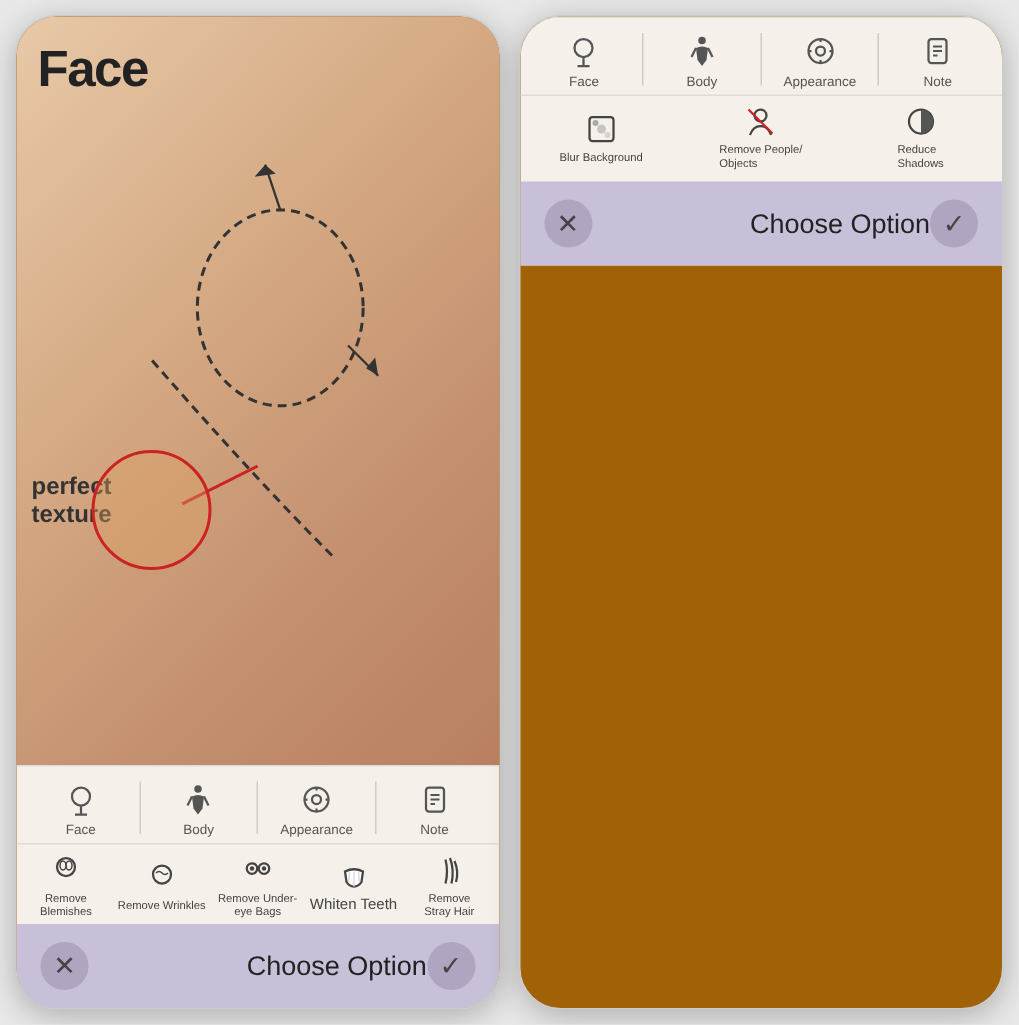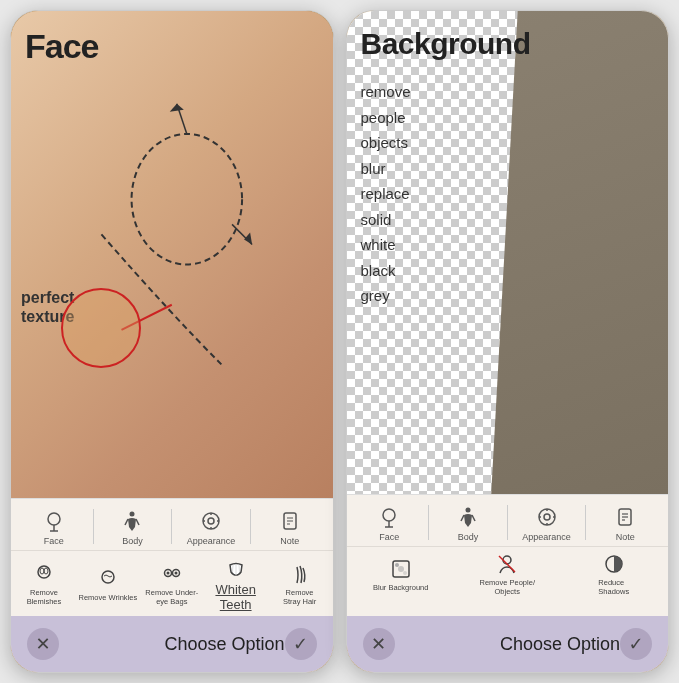--- a/index.html
+++ b/index.html
@@ -46,21 +46,21 @@
       top: 16px;
       left: 14px;
       font-size: 34px;
       font-weight: 700;
       color: #222;
       letter-spacing: -1px;
     }
 
     .perfect-texture {
       position: absolute;
-      bottom: 172px;
+      bottom: 157px;
       left: 10px;
       font-size: 16px;
       font-weight: 600;
       color: #333;
       line-height: 1.2;
     }
 
     
     .annotation-circle-large {
       position: absolute;
@@ -223,21 +223,21 @@
       bottom: 0;
       width: 55%;
       background: linear-gradient(160deg, #8a8070 0%, #7a7060 100%);
       clip-path: polygon(15% 0%, 100% 0%, 100% 100%, 0% 100%);
     }
 
     
     .right-sub-tools-row {
       display: flex;
       flex-direction: row;
-      padding: 6px 2px 20px;
+      padding: 6px 2px 8px;
       gap: 2px;
     }
 
     
     .dashed-svg {
       position: absolute;
       inset: 0;
       width: 100%;
       height: 100%;
       pointer-events: none;
@@ -350,21 +350,21 @@
           </svg>
         <span style="font-size:7.5px;color:#444;">Remove Under-<br>eye Bags</span>
       </div>
       <div class="sub-tool-item">
         <svg width="22" height="22" viewBox="0 0 22 22">
             <path d="M5 8 Q11 5 17 8 L16 15 Q14 18 11 18 Q8 18 6 15 Z" fill="white" stroke="#444" stroke-width="1.5"></path>
             <line x1="11" y1="8" x2="11" y2="18" stroke="#ddd" stroke-width="1"></line>
             <line x1="8" y1="8" x2="7.5" y2="15" stroke="#ddd" stroke-width="1"></line>
             <line x1="14" y1="8" x2="14.5" y2="15" stroke="#ddd" stroke-width="1"></line>
           </svg>
-        <span style="font-size:13px;text-align:center;color:#444;text-decoration:underline;">Whiten Teeth</span>
+        <span style="font-size:10px;text-align:center;color:#444;">Whiten Teeth</span>
       </div>
       <div class="sub-tool-item">
         <svg width="22" height="22" viewBox="0 0 22 22">
             <path d="M8 4 Q10 12 8 20" fill="none" stroke="#444" stroke-width="1.5"></path>
             <path d="M11 3 Q14 11 12 20" fill="none" stroke="#444" stroke-width="1.5"></path>
             <path d="M14 5 Q17 12 15 19" fill="none" stroke="#444" stroke-width="1.5"></path>
           </svg>
         <span style="font-size:7.5px;text-align:center;color:#444;">Remove<br>Stray Hair</span>
       </div>
     </div>
@@ -376,40 +376,20 @@
       <span class="choose-option-text">Choose Option</span>
       <div class="action-btn">
         <span>✓</span>
       </div>
     </div>
   </div>
 </div>
 
 <div class="phone-frame">
 
-  <div class="right-screen" style="flex:1;position:relative;overflow:hidden;">
-
-    <div class="checker-bg"></div>
-
-    <div class="person-area"></div>
-
-    <div class="bg-title">Background</div>
-
-    <div class="bg-options-list">
-      <div class="bg-option-item">remove</div>
-      <div class="bg-option-item">people</div>
-      <div class="bg-option-item">objects</div>
-      <div class="bg-option-item">blur</div>
-      <div class="bg-option-item">replace</div>
-      <div class="bg-option-item">solid</div>
-      <div class="bg-option-item">white</div>
-      <div class="bg-option-item">black</div>
-      <div class="bg-option-item">grey</div>
-    </div>
-  </div>
 
   <div class="bottom-toolbar">
 
     <div class="tab-row">
       <div class="tab-item">
         <div class="tab-icon">
           <svg width="24" height="24" viewBox="0 0 24 24">
               <circle cx="12" cy="10" r="6" fill="none" stroke="#555" stroke-width="1.5"></circle>
               <path d="M12 16 Q12 20 12 22" stroke="#555" stroke-width="1.5" fill="none"></path>
               <line x1="8" y1="22" x2="16" y2="22" stroke="#555" stroke-width="1.5"></line>
@@ -466,21 +446,21 @@
             <circle cx="15" cy="15" r="2" fill="#aaa" opacity="0.4"></circle>
           </svg>
         <span style="font-size:7.5px;text-align:center;color:#444;">Blur Background</span>
       </div>
       <div class="sub-tool-item">
         <svg width="22" height="22" viewBox="0 0 22 22">
             <circle cx="11" cy="7" r="4" fill="none" stroke="#444" stroke-width="1.5"></circle>
             <path d="M4 20 Q6 14 11 14 Q16 14 18 20" fill="none" stroke="#444" stroke-width="1.5"></path>
             <line x1="3" y1="3" x2="19" y2="19" stroke="#cc2222" stroke-width="1.5"></line>
           </svg>
-        <span style="font-size:7.5px;text-align:center;color:#444;">Remove People/<br>Objects</span>
+        <span style="font-size:7.5px;text-align:left;color:#444;">Remove People/<br>Objects</span>
       </div>
       <div class="sub-tool-item">
         <svg width="22" height="22" viewBox="0 0 22 22">
             <circle cx="11" cy="11" r="8" fill="none" stroke="#444" stroke-width="1.5"></circle>
             <path d="M11 3 A8 8 0 0 1 11 19 Z" fill="#555"></path>
           </svg>
         <span style="font-size:7.5px;text-align:left;color:#444;">Reduce<br>Shadows</span>
       </div>
     </div>
 

